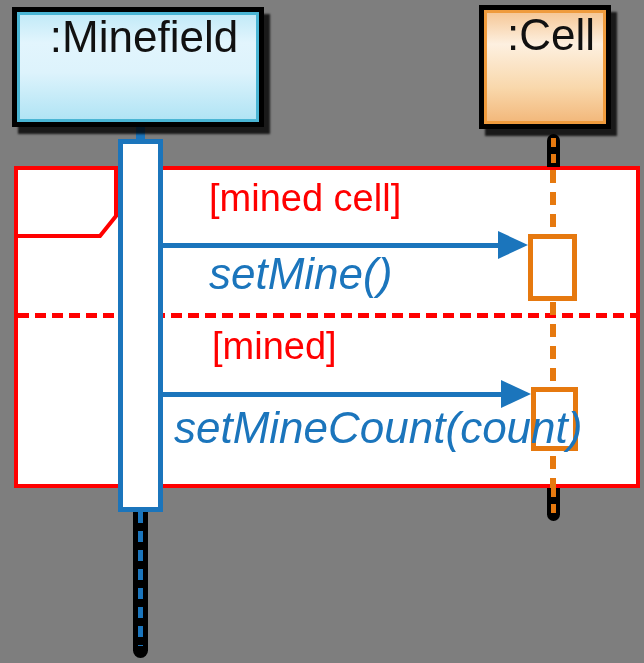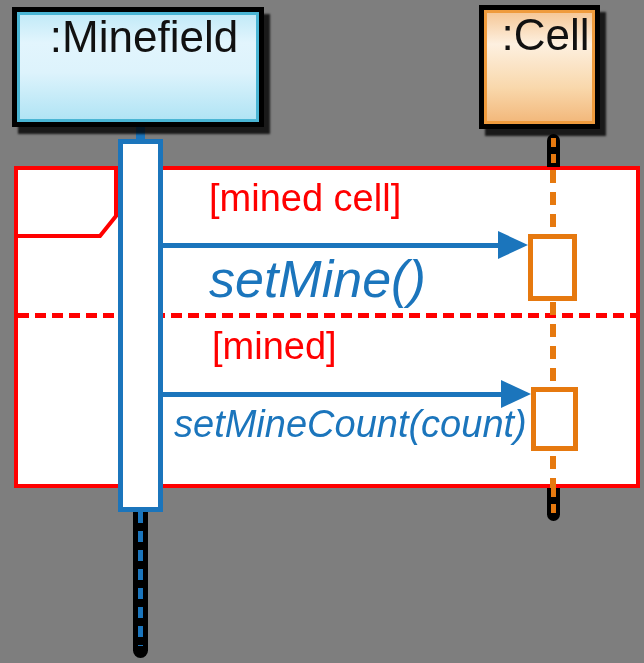--- a/index.html
+++ b/index.html
@@ -15,21 +15,21 @@
     font-size:44px;color:#111;
     box-shadow:6px 7px 2px rgba(0,0,0,0.8);
     padding-left:12px;
   }
   #minefield-box{
     left:12px;top:7px;width:252px;height:120px;
     background:linear-gradient(180deg,#bfe9f7 0%,#e2f5fd 28%,#ddf3fc 55%,#aee3f4 100%);
     box-shadow:inset 0 0 0 3px var(--teal,#4AB5D4), 6px 7px 2px rgba(0,0,0,0.8);
   }
   #cell-box{
-    left:479px;top:5px;width:121px;height:124px;
+    left:479px;top:5px;width:132px;height:124px;
     background:linear-gradient(180deg,#f5c491 0%,#fdf0e0 30%,#f9d8ac 68%,#f2b678 100%);
     box-shadow:inset 0 0 0 3px #ef9b3d, 6px 7px 2px rgba(0,0,0,0.8);
   }
   
   #alt-frame{
     position:absolute;left:14px;top:166px;width:626px;height:322px;
     box-sizing:border-box;border:4px solid var(--red,#FF0000);background:#fff;
   }
   #alt-pentagon{position:absolute;left:14px;top:166px;}
   #alt-label{
@@ -88,22 +88,22 @@
     border-top:14px solid transparent;border-bottom:14px solid transparent;
     border-left:30px solid var(--blue,#1B75BC);
   }
   #msg1-head{left:498px;top:231px;}
   #msg2-head{left:501px;top:380px;}
   
   .guard{position:absolute;font-size:38px;color:var(--red,#FF0000);white-space:nowrap;}
   #guard1{left:209px;top:177px;}
   #guard2{left:212px;top:325px;}
   .msg-label{position:absolute;font-style:italic;color:var(--blue,#1B75BC);white-space:nowrap;}
-  #msg1-label{left:209px;top:249px;font-size:52px;}
-  #msg2-label{left:174px;top:403px;font-size:38px;}
+  #msg1-label{left:209px;top:249px;font-size:44px;}
+  #msg2-label{left:174px;top:403px;font-size:44px;}
 </style>
 </head>
 <body>
 
 <div id="canvas" style="--bg: #7E7E7E; --red: #FF0000; --blue: #1B75BC; --orange: #E6790F; --teal: #4AB5D4;">
 
   <div id="alt-frame"></div>
   <div id="divider"></div>
 
   <svg id="alt-pentagon" width="106" height="74" viewBox="0 0 106 74">

